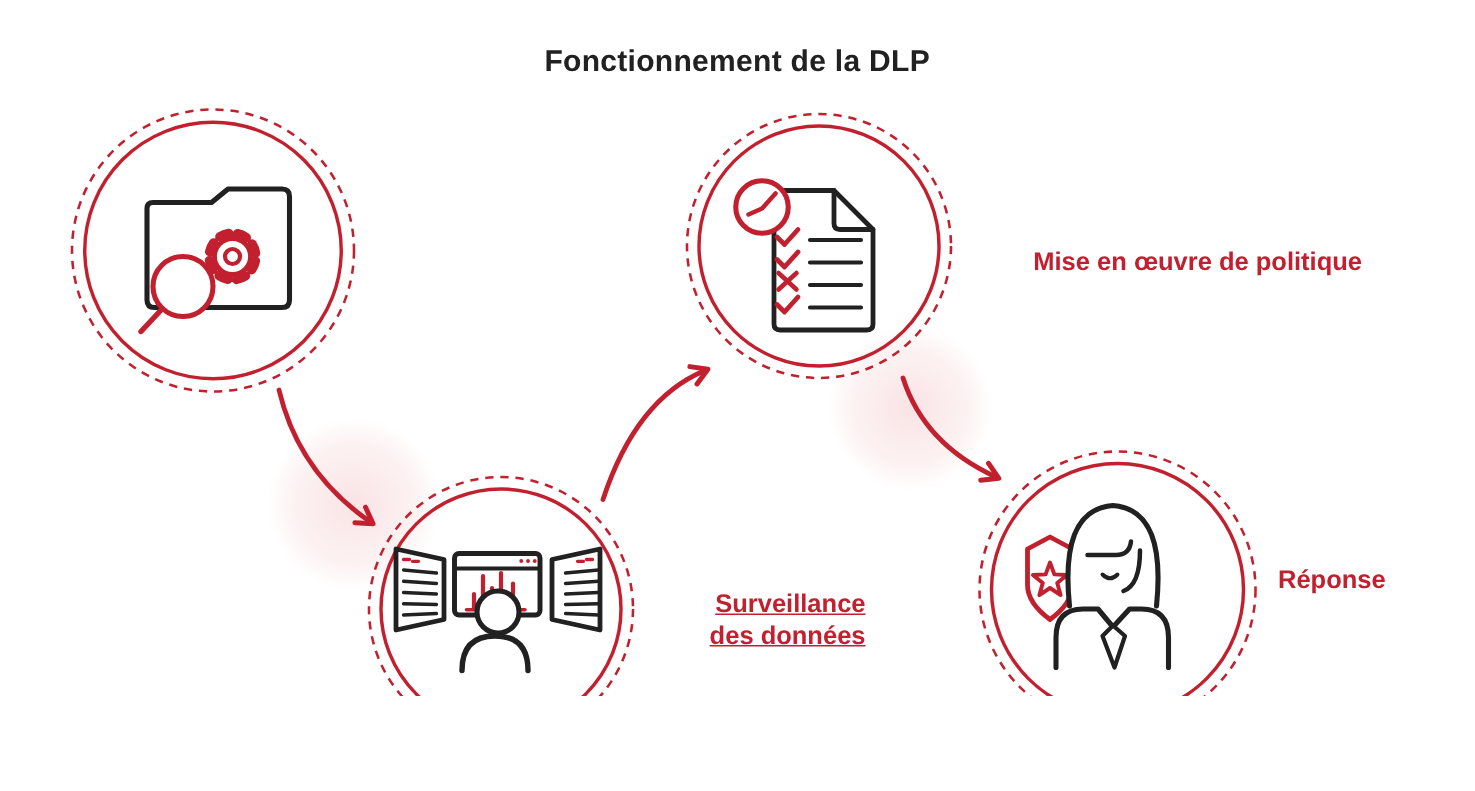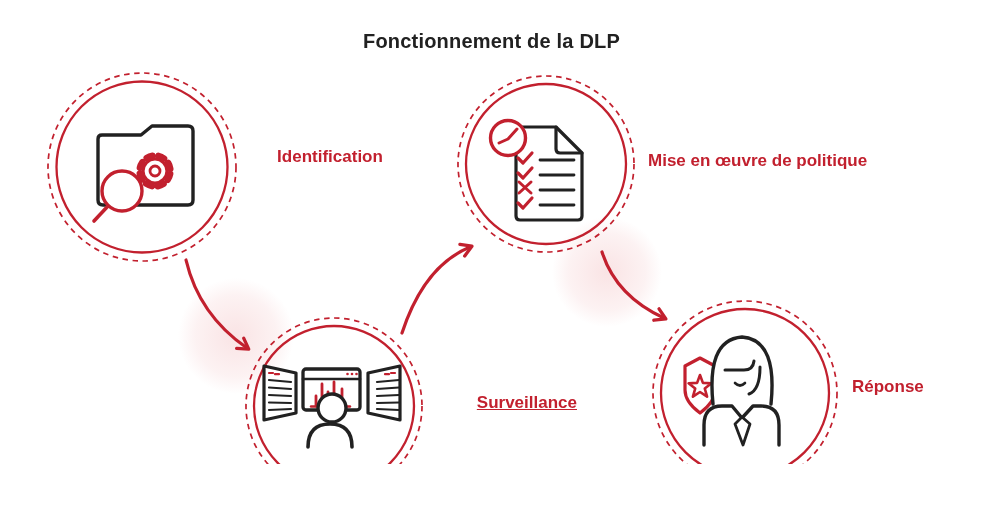--- a/index.html
+++ b/index.html
@@ -126,28 +126,28 @@
         <path class="ink" stroke-width="3" d="M15 -26 Q15 -3 4 1"></path>
         <path class="ink" stroke-width="2.6" d="M-10 -10 Q-5 -5 0 -10"></path>
         <path class="fillw" d="M-41 52 L-41 32 Q-41 13 -23 13 L-13 13 L-3 25 L8 13 L16 13 Q34 13 34 32 L34 52 Z"></path>
         <path class="ink" stroke-width="3.4" d="M-41 52 L-41 32 Q-41 13 -23 13 L-13 13 L-3 25 L8 13 L16 13 Q34 13 34 32 L34 52"></path>
         <path class="ink-fill" stroke-width="2.8" d="M-3 24 L-10 31 L-2 52 L5 31 Z"></path>
       </g>
     </g>
   </svg>
 
   <div class="step-label" style="left:240px; top:146px; width:180px; text-align:center;">
-    <span class="line">Identification</span>
   </div>
 
   <div class="step-label" style="left:447px; top:392px; width:130px; text-align:right;text-decoration:underline;">
     <span class="line">Surveillance</span>
+    <span class="line">des données</span>
   </div>
 
-  <div class="step-label" style="left:648px; top:150px; width:260px; text-align:left;">
+  <div class="step-label" style="left:648px; top:164px; width:260px; text-align:right;">
     <span class="line">Mise en œuvre de politique</span>
   </div>
 
   <div class="step-label" style="left:852px; top:376px; width:140px; text-align:left;">
     <span class="line">Réponse</span>
   </div>
 
 </div>
 
 </body></html>

